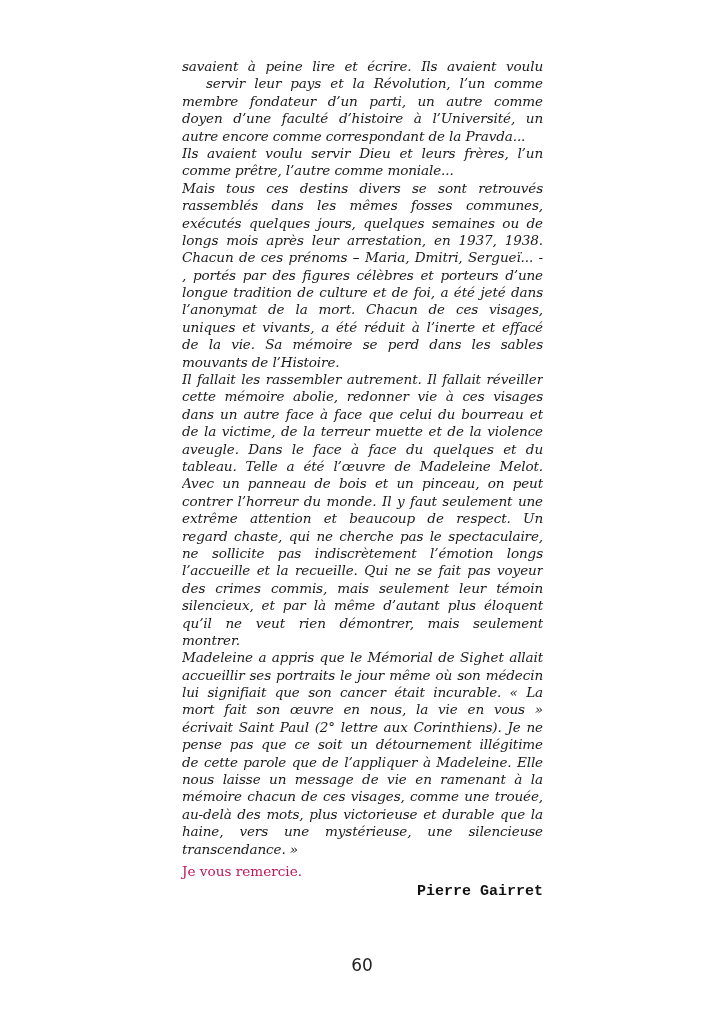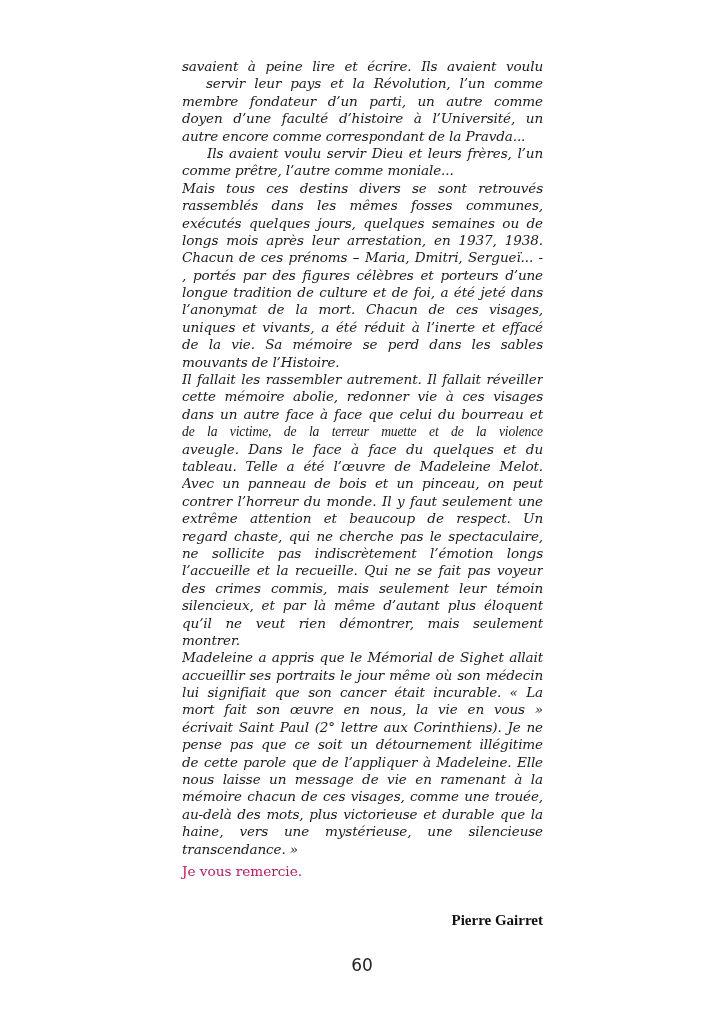--- a/index.html
+++ b/index.html
@@ -14,56 +14,56 @@
     letter-spacing:-0.15px;
   }
   .line.last { text-align-last:left; }
   .thanks {
     position:absolute; left:182px; top:847px;
     font-family:"DejaVu Serif", "Liberation Serif", serif;
     font-size:13.6px; color:#be185d;
   }
   .signature {
     position:absolute; right:181px; top:867px;
-    font-family:Liberation Serif, serif;
-    font-weight:bold; font-size:15px; color:#111;margin-top:29px;
+    font-family:Liberation Mono, monospace;
+    font-weight:bold; font-size:15px; color:#111;
   }
   .page-number {
     position:absolute; left:0; width:724px; top:939px; text-align:center;
     font-family:"DejaVu Sans", "Liberation Sans", sans-serif;
     font-size:17px; color:#222;
   }
 </style>
 </head>
 <body>
 
 <div class="page">
   <div class="text-block" id="text-block">
       <span class="line" style="white-space: normal; display: block; height: 17.4px; overflow: hidden;">savaient à peine lire et écrire. Ils avaient voulu</span>
       <span class="line" style="white-space: normal; display: block; height: 17.4px; overflow: hidden; margin-left: 24px;">servir leur pays et la Révolution, l’un comme</span>
       <span class="line" style="white-space: normal; display: block; height: 17.4px; overflow: hidden;">membre fondateur d’un parti, un autre comme</span>
       <span class="line" style="white-space: normal; display: block; height: 17.4px; overflow: hidden;">doyen d’une faculté d’histoire à l’Université, un</span>
       <span class="line last" style="white-space: nowrap; display: block;">autre encore comme correspondant de la Pravda...</span>
-      <span class="line" style="white-space: normal; display: block; height: 17.4px; overflow: hidden; margin-left: 25px;">Ils avaient voulu servir Dieu et leurs frères, l’un</span>
+      <span class="line" style="white-space: normal; display: block; height: 17.4px; overflow: hidden;">Ils avaient voulu servir Dieu et leurs frères, l’un</span>
       <span class="line last" style="white-space: nowrap; display: block;">comme prêtre, l’autre comme moniale...</span>
       <span class="line" style="white-space: normal; display: block; height: 17.4px; overflow: hidden;">Mais tous ces destins divers se sont retrouvés</span>
       <span class="line" style="white-space: normal; display: block; height: 17.4px; overflow: hidden;">rassemblés dans les mêmes fosses communes,</span>
       <span class="line" style="white-space: normal; display: block; height: 17.4px; overflow: hidden;">exécutés quelques jours, quelques semaines ou de</span>
       <span class="line" style="white-space: normal; display: block; height: 17.4px; overflow: hidden;">longs mois après leur arrestation, en 1937, 1938.</span>
       <span class="line" style="white-space: normal; display: block; height: 17.4px; overflow: hidden;">Chacun de ces prénoms – Maria, Dmitri, Sergueï... -</span>
       <span class="line" style="white-space: normal; display: block; height: 17.4px; overflow: hidden;">, portés par des figures célèbres et porteurs d’une</span>
       <span class="line" style="white-space: normal; display: block; height: 17.4px; overflow: hidden;">longue tradition de culture et de foi, a été jeté dans</span>
       <span class="line" style="white-space: normal; display: block; height: 17.4px; overflow: hidden;">l’anonymat de la mort. Chacun de ces visages,</span>
       <span class="line" style="white-space: normal; display: block; height: 17.4px; overflow: hidden;">uniques et vivants, a été réduit à l’inerte et effacé</span>
       <span class="line" style="white-space: normal; display: block; height: 17.4px; overflow: hidden;">de la vie. Sa mémoire se perd dans les sables</span>
       <span class="line last" style="white-space: nowrap; display: block;">mouvants de l’Histoire.</span>
       <span class="line" style="white-space: normal; display: block; height: 17.4px; overflow: hidden;">Il fallait les rassembler autrement. Il fallait réveiller</span>
       <span class="line" style="white-space: normal; display: block; height: 17.4px; overflow: hidden;">cette mémoire abolie, redonner vie à ces visages</span>
       <span class="line" style="white-space: normal; display: block; height: 17.4px; overflow: hidden;">dans un autre face à face que celui du bourreau et</span>
-      <span class="line" style="white-space: normal; display: block; height: 17.4px; overflow: hidden; font-family: Liberation Serif, serif;">de la victime, de la terreur muette et de la violence</span>
+      <span class="line" style="white-space: normal; display: block; height: 17.4px; overflow: hidden;">de la victime, de la terreur muette et de la violence</span>
       <span class="line" style="white-space: normal; display: block; height: 17.4px; overflow: hidden;">aveugle. Dans le face à face du quelques et du</span>
       <span class="line" style="white-space: normal; display: block; height: 17.4px; overflow: hidden;">tableau. Telle a été l’œuvre de Madeleine Melot.</span>
       <span class="line" style="white-space: normal; display: block; height: 17.4px; overflow: hidden;">Avec un panneau de bois et un pinceau, on peut</span>
       <span class="line" style="white-space: normal; display: block; height: 17.4px; overflow: hidden;">contrer l’horreur du monde. Il y faut seulement une</span>
       <span class="line" style="white-space: normal; display: block; height: 17.4px; overflow: hidden;">extrême attention et beaucoup de respect. Un</span>
       <span class="line" style="white-space: normal; display: block; height: 17.4px; overflow: hidden;">regard chaste, qui ne cherche pas le spectaculaire,</span>
       <span class="line" style="white-space: normal; display: block; height: 17.4px; overflow: hidden;">ne sollicite pas indiscrètement l’émotion longs</span>
       <span class="line" style="white-space: normal; display: block; height: 17.4px; overflow: hidden;">l’accueille et la recueille. Qui ne se fait pas voyeur</span>
       <span class="line" style="white-space: normal; display: block; height: 17.4px; overflow: hidden;">des crimes commis, mais seulement leur témoin</span>
       <span class="line" style="white-space: normal; display: block; height: 17.4px; overflow: hidden;">silencieux, et par là même d’autant plus éloquent</span>

